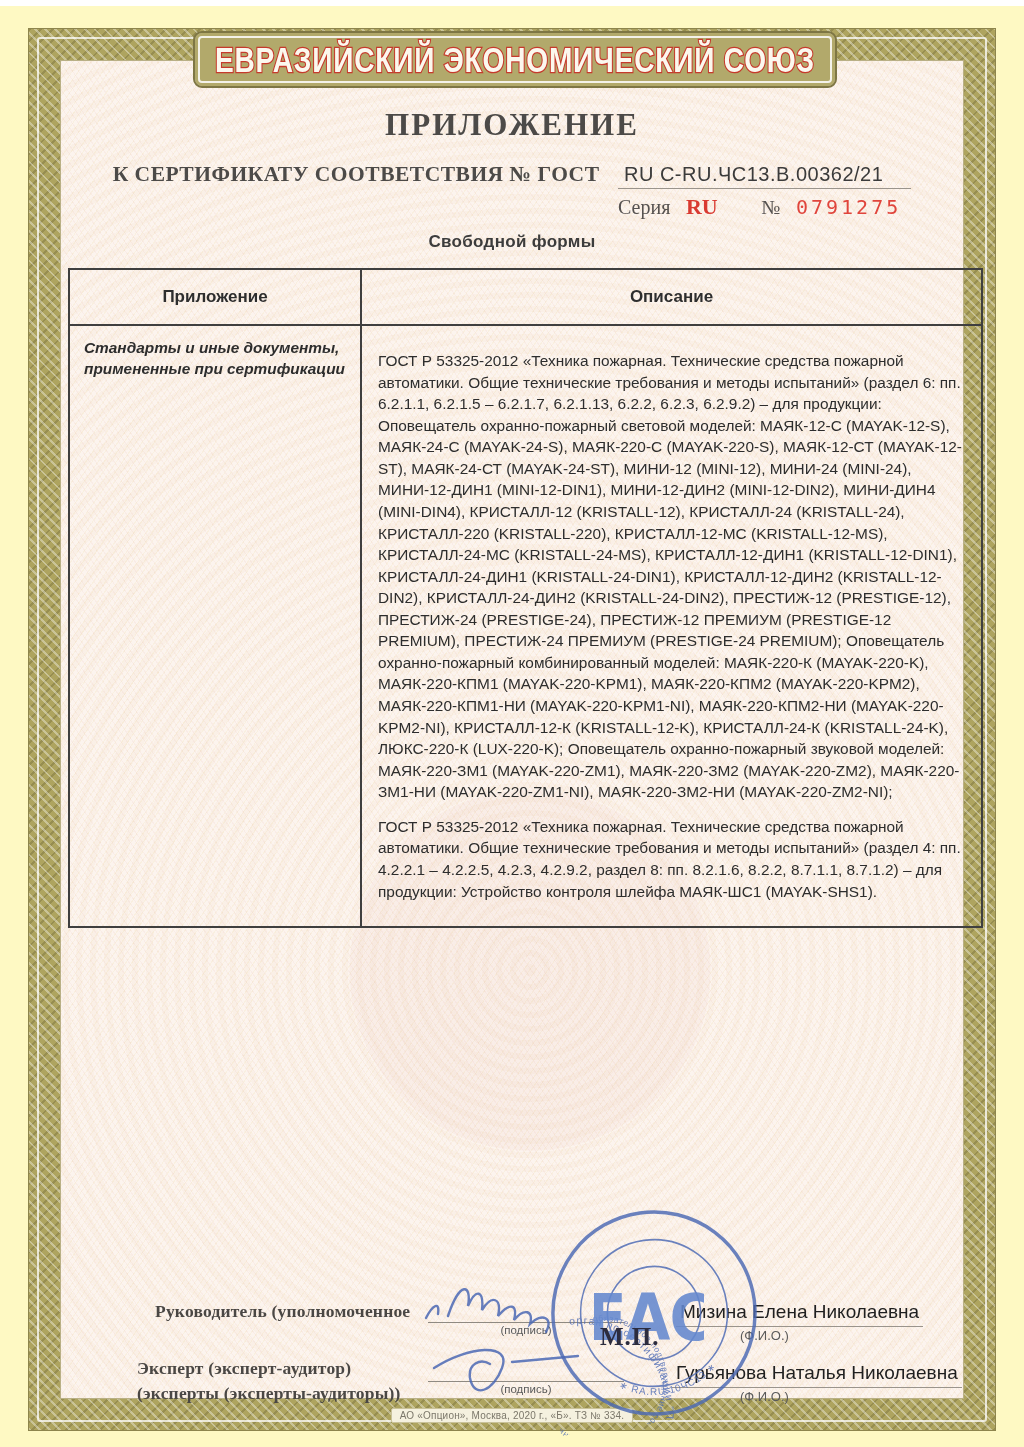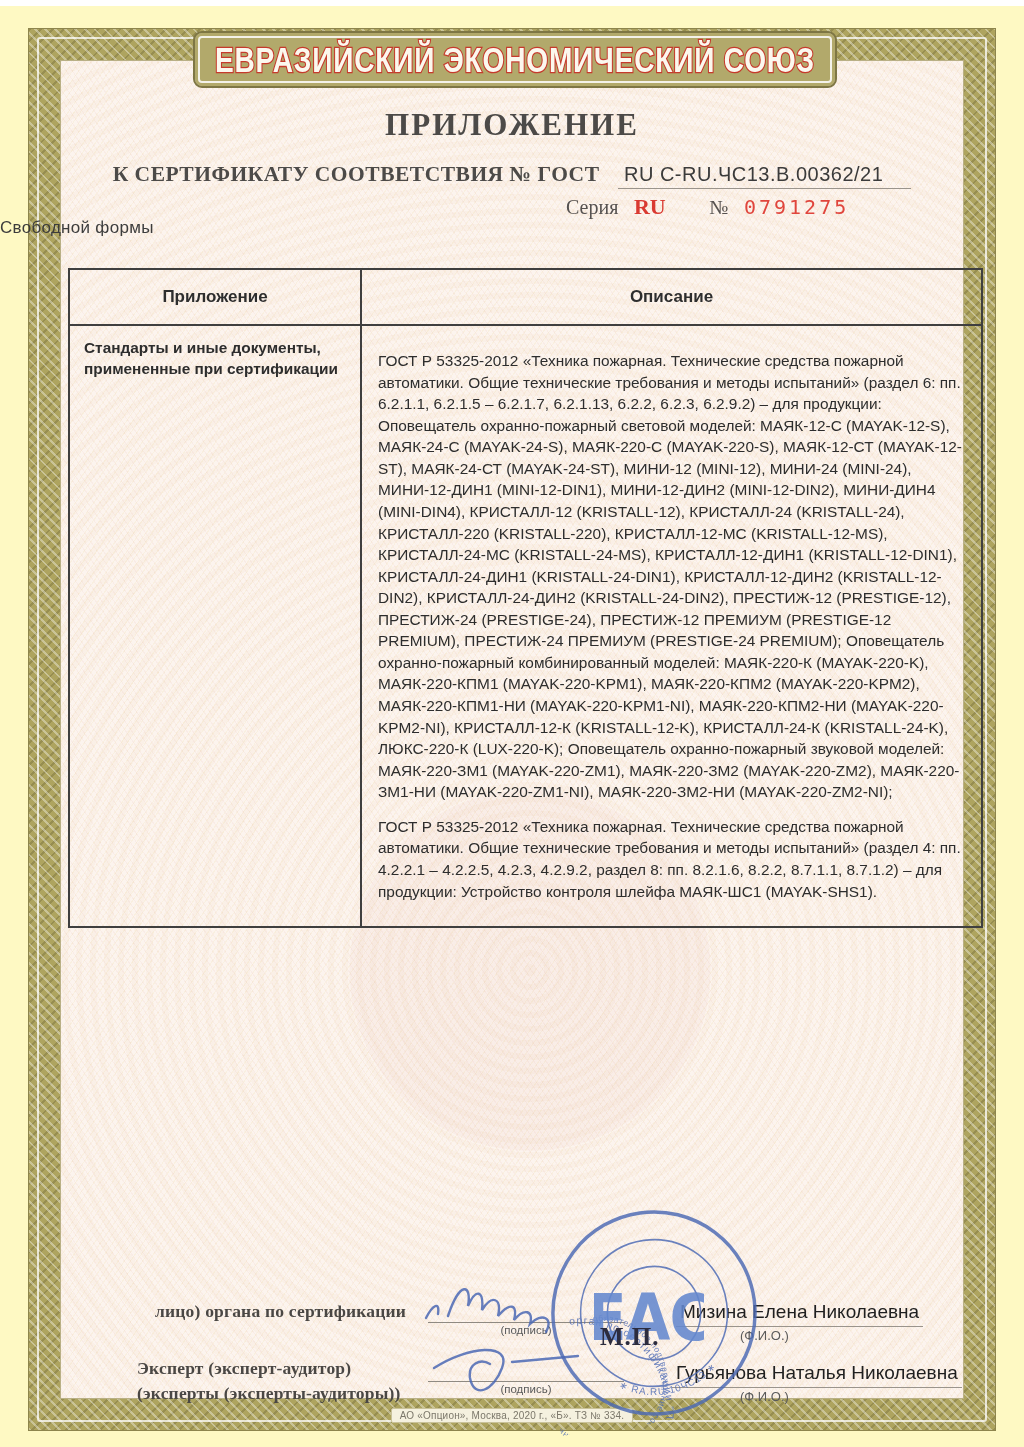--- a/index.html
+++ b/index.html
@@ -51,41 +51,41 @@
   }
   .cert-line{
     position:absolute;left:0;top:156px;width:100%;text-align:center;white-space:nowrap;
     color:#4c4a48;
   }
   .cert-label{font-family:"Liberation Serif",serif;font-size:21.5px;font-weight:bold;letter-spacing:.5px;}
   .cert-number{
     display:inline-block;margin-left:14px;padding:0 28px 2px 6px;
     font-size:20px;color:#3b3b3b;border-bottom:1.5px solid #9a948c;letter-spacing:.5px;
   }
-  .series-line{position:absolute;left:566px;top:188px;white-space:nowrap;font-size:20px;color:#565250;}
+  .series-line{position:absolute;left:618px;top:188px;white-space:nowrap;font-size:20px;color:#565250;}
   .series-label{font-family:"Liberation Serif",serif;font-size:20px;}
   .series-value{font-family:"Liberation Serif",serif;font-weight:bold;font-size:22px;color:#d93a31;margin-left:10px;}
   .number-sign{font-family:"Liberation Serif",serif;font-size:20px;margin-left:38px;}
   .blank-number{font-family:"DejaVu Sans Mono",monospace;font-size:20px;color:#e0453c;letter-spacing:3px;margin-left:10px;}
   .form-type{
-    position:absolute;left:0;top:212px;width:100%;
-    font-weight:normal;font-size:17px;color:#3c3c3c;letter-spacing:.3px;
+    position:absolute;left:0;top:226px;width:100%;text-align:center;
+    font-weight:bold;font-size:17px;color:#3c3c3c;letter-spacing:.3px;
   }
   
   table.annex{
     position:absolute;left:68px;top:262px;width:915px;
     border-collapse:collapse;table-layout:fixed;
   }
   table.annex th, table.annex td{border:2px solid #3f3f3f;}
   table.annex th{
     height:52px;font-size:17px;font-weight:bold;color:#2e2e2e;text-align:center;vertical-align:middle;
     background:transparent;
   }
   table.annex td{vertical-align:top;font-size:15.4px;color:#2d2d2d;}
-  td.annex-cell{padding:12px 14px;font-weight:bold;line-height:1.35;}
+  td.annex-cell{padding:12px 14px;font-weight:bold;line-height:1.35;font-style:italic;}
   td.desc-cell{padding:24px 16px;line-height:1.4;}
   td.desc-cell p{margin:0 0 13px 0;}
   td.desc-cell p:last-child{margin-bottom:0;}
   
   .sig-label{
     position:absolute;font-family:"Liberation Serif",serif;font-size:17.5px;font-weight:bold;
     color:#4a4744;line-height:1.4;letter-spacing:.2px;
   }
   .sig-line{position:absolute;border-top:1.2px solid #8f8a82;text-align:center;}
   .sig-caption{font-size:11.5px;color:#5a5a5a;padding-top:1px;display:block;}
@@ -193,21 +193,21 @@
   <div class="mp">М.П.</div>
 
   <svg class="autograph" style="left:418px;top:1252px;" width="220" height="80" viewBox="0 0 220 80">
     <path d="M8,60 C 14,48 22,42 20,56 M 30,58 C 42,22 54,26 50,48 C 58,30 66,32 64,52 C 74,36 84,40 80,58 C 92,44 100,46 96,62 C 106,50 116,52 112,66 C 124,54 136,60 128,74" fill="none" stroke="#4b69b4" stroke-width="2.4" stroke-linecap="round" opacity=".85"></path>
   </svg>
   <svg class="autograph" style="left:428px;top:1328px;" width="190" height="72" viewBox="0 0 190 72">
     <path d="M6,34 C 40,12 84,8 74,34 C 66,56 46,66 42,44 C 40,30 52,24 62,30 M 84,28 L 150,22" fill="none" stroke="#4b69b4" stroke-width="2.4" stroke-linecap="round" opacity=".85"></path>
   </svg>
 
   <div class="sig-label" style="left:155px;top:1293px;">
-    <div>лицо) органа по сертификации</div>
+    <div>Руководитель (уполномоченное</div>
   </div>
   <div class="sig-line" style="left:428px;top:1316px;width:196px;">
     <span class="sig-caption">(подпись)</span>
   </div>
 
   <div class="sig-label" style="left:137px;top:1350px;">
     <div>Эксперт (эксперт-аудитор)</div>
     <div>(эксперты (эксперты-аудиторы))</div>
   </div>
   <div class="sig-line" style="left:428px;top:1375px;width:196px;">

